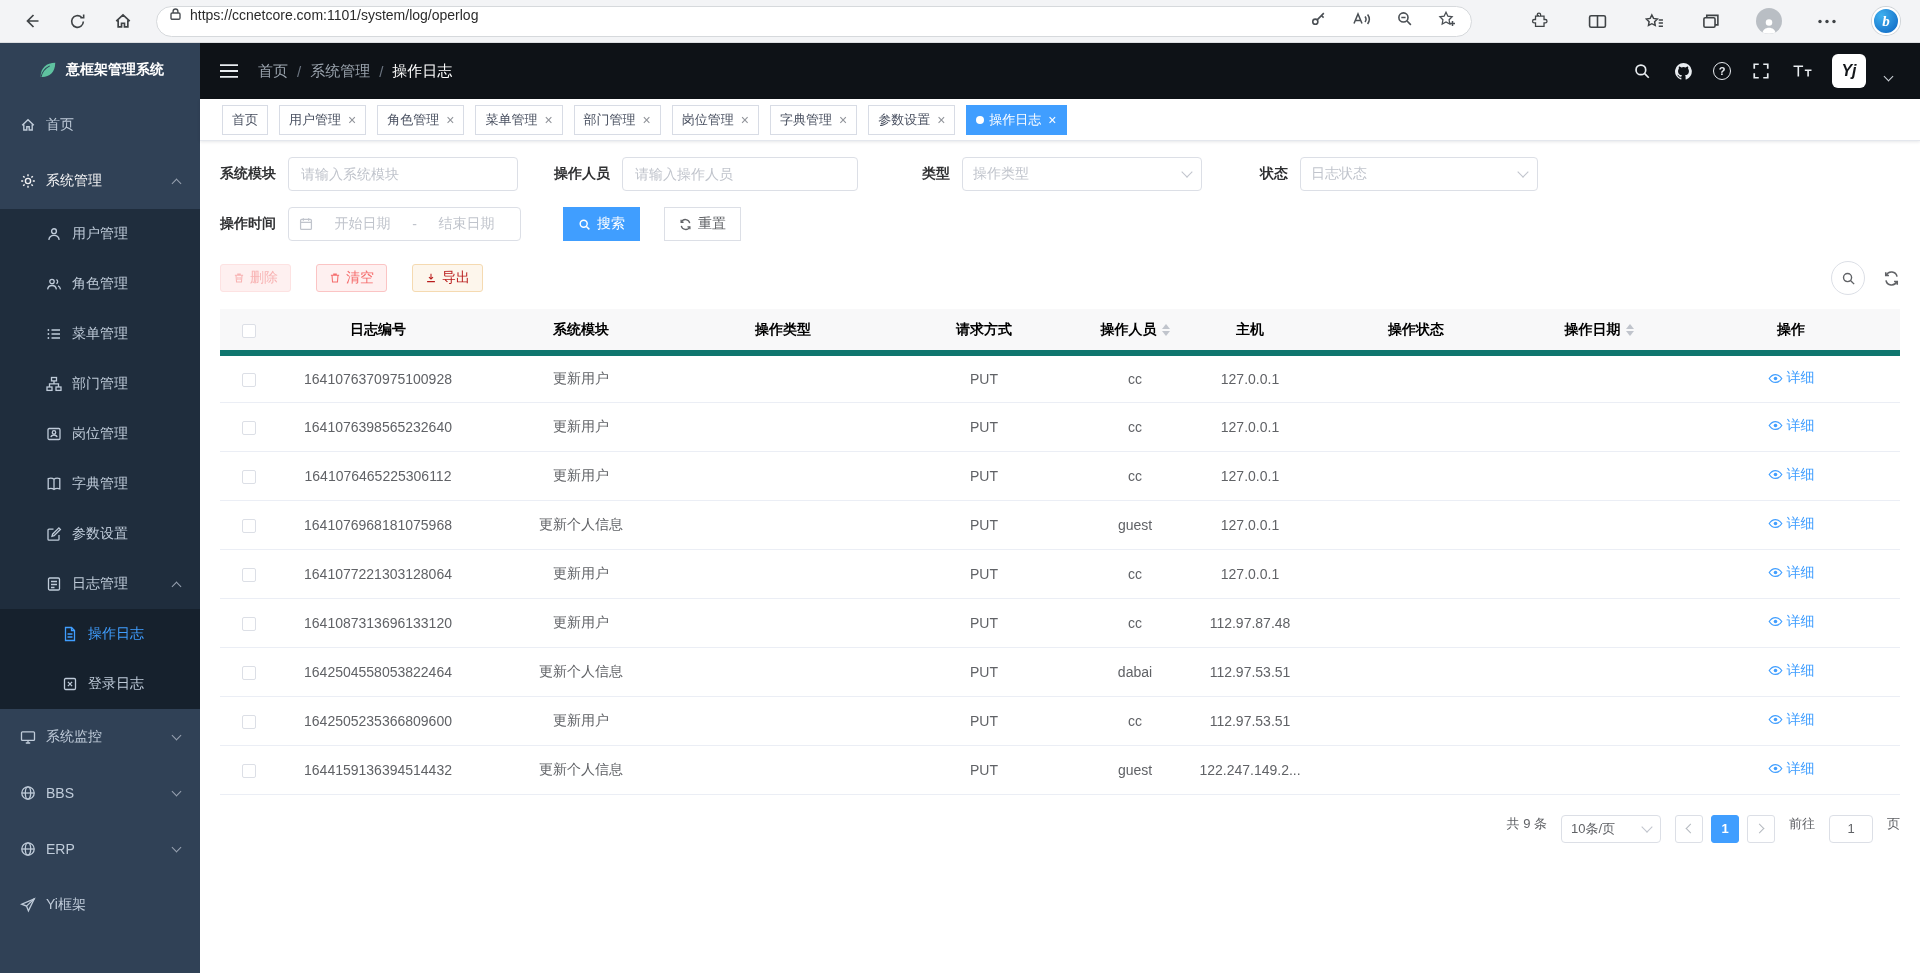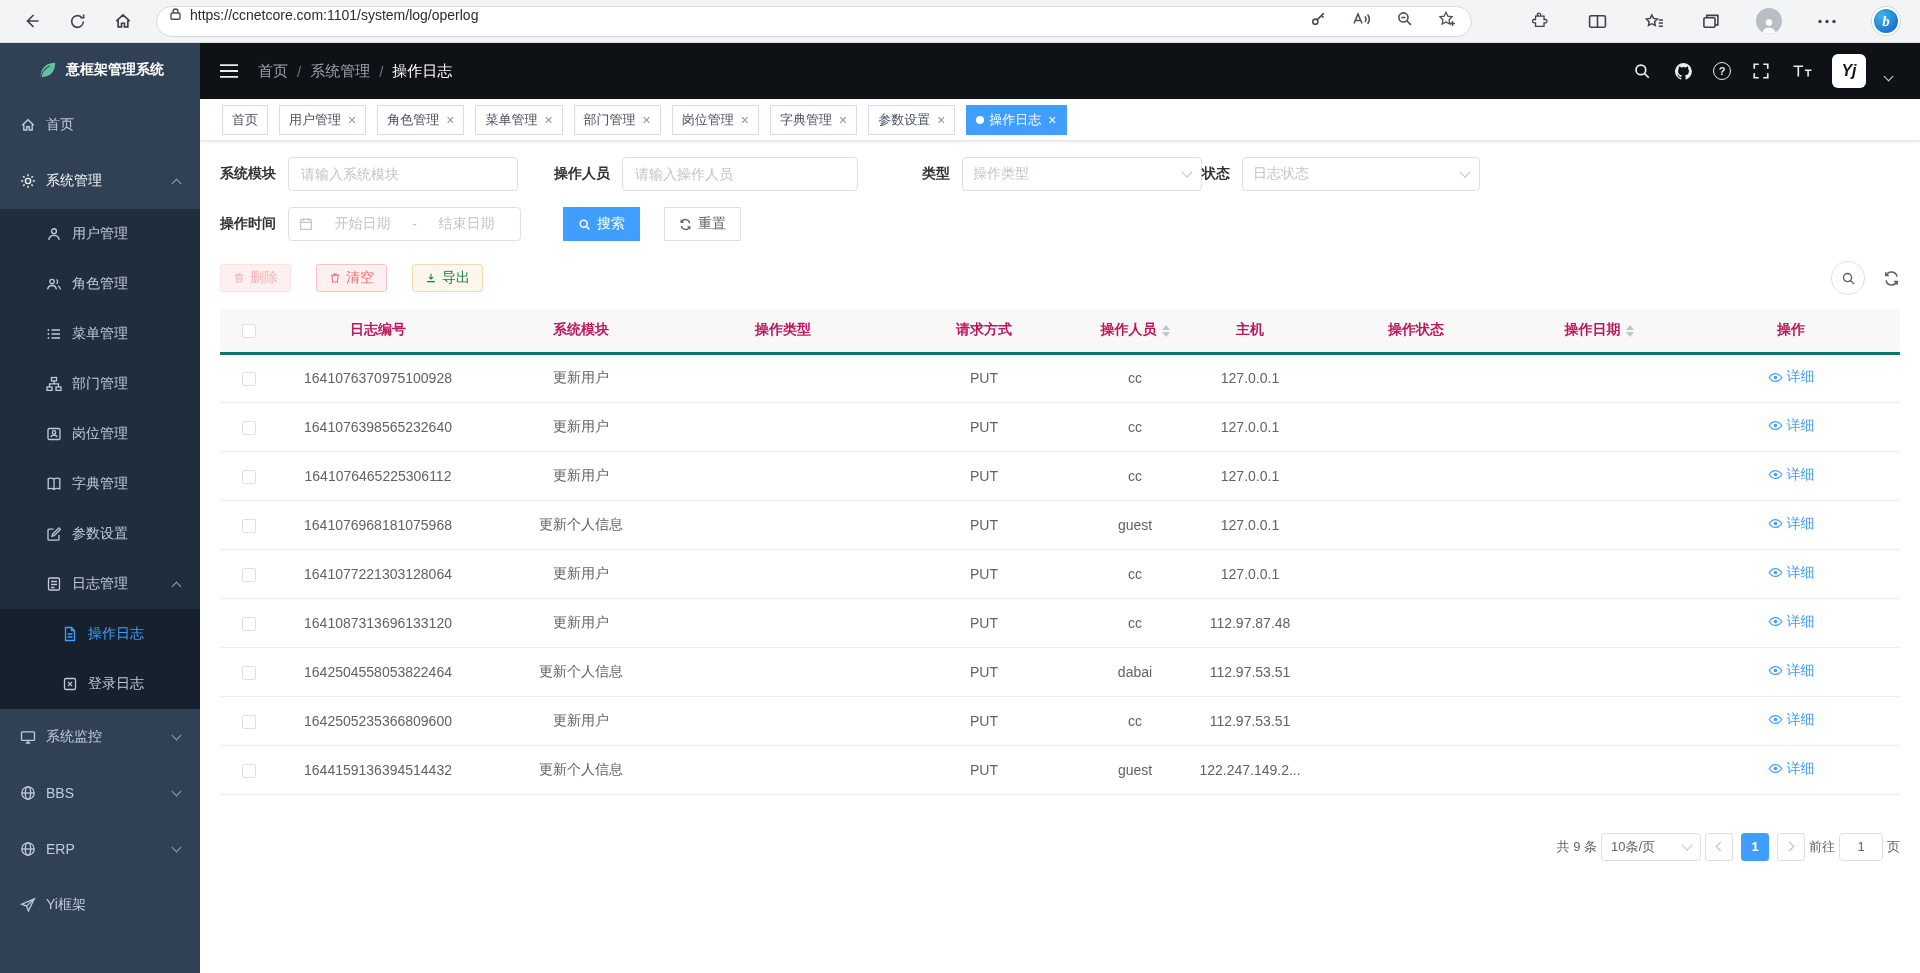--- a/index.html
+++ b/index.html
@@ -78,54 +78,54 @@
   .frow { display:flex; align-items:center; margin-bottom:16px; }
   .flabel { font-size:14px; font-weight:700; color:#303133; margin-right:12px; white-space:nowrap; }
   .txt { width:230px; height:34px; border:1px solid #dcdfe6; border-radius:4px; padding:0 12px;
     font-size:14px; color:#606266; outline:none; background:#fff; font-family:inherit; }
   .txt::placeholder { color:#c0c4cc; }
   .sel { width:240px; height:34px; border:1px solid #dcdfe6; border-radius:4px; background:#fff;
     display:flex; align-items:center; padding:0 10px; }
   .sel-text { flex:1; font-size:14px; color:#c0c4cc; }
   .chev { width:8px; height:8px; border-right:1.5px solid #c0c4cc; border-bottom:1.5px solid #c0c4cc;
     transform:rotate(45deg); margin-top:-4px; flex:none; }
-  .g2 { margin-left:36px; } .g3 { margin-left:64px; } .g4 { }
+  .g2 { margin-left:36px; } .g3 { margin-left:64px; } .g4 { margin-left:58px; }
   .date { width:233px; height:34px; border:1px solid #dcdfe6; border-radius:4px; background:#fff;
     display:flex; align-items:center; padding:0 10px; gap:6px; color:#c0c4cc; font-size:14px; }
   .date .ph { flex:1; text-align:center; }
   .btn { height:34px; border-radius:0; font-size:14px; display:inline-flex; align-items:center;
     gap:6px; padding:0 14px; cursor:pointer; border:1px solid transparent; }
   .btn-primary { background:#409eff; color:#fff; margin-left:42px; }
   .btn-plain { background:#fff; border-color:#dcdfe6; color:#606266; margin-left:24px; }
 
   .action-row { display:flex; align-items:center; margin-bottom:14px; }
   .abtn { height:28px; border-radius:3px; font-size:14px; display:inline-flex; align-items:center;
     gap:5px; padding:0 12px; cursor:pointer; border:1px solid; }
   .abtn-del { background:#fef0f0; border-color:#fde2e2; color:#f8b3b3; margin-right:25px; cursor:not-allowed; }
   .abtn-clear { background:#fef0f0; border-color:#fbc4c4; color:#f56c6c; margin-right:25px; }
-  .abtn-exp { background:#fdf6ec; border-color:#f5dab1; color:#15803d; }
+  .abtn-exp { background:#fdf6ec; border-color:#f5dab1; color:#b91c1c; }
   .tools { margin-left:auto; display:flex; align-items:center; gap:18px; color:#606266; }
   .tool-circle { width:34px; height:34px; border:1px solid #dcdfe6; border-radius:50%;
     display:flex; align-items:center; justify-content:center; color:#606266; cursor:pointer; }
   .tool-plain { display:flex; align-items:center; justify-content:center; cursor:pointer; }
 
   table.grid { width:100%; border-collapse:collapse; table-layout:fixed; }
-  .grid th { background:#f8f8f9; height:44px; font-size:14px; color:#be185d; font-weight:700;
-    border-bottom:3px solid #0f766e; text-align:center; }
+  .grid th { background:#f8f8f9; height:44px; font-size:14px; color:#000000; font-weight:700;
+    border-bottom:6px solid #0f766e; text-align:center; }
   .grid td { height:49px; border-bottom:1px solid #ebeef5; font-size:14px; color:#606266;
     text-align:center; white-space:nowrap; overflow:hidden; text-overflow:ellipsis; }
   .cb { display:inline-block; width:14px; height:14px; border:1px solid #dcdfe6; border-radius:2px;
     background:#fff; vertical-align:middle; cursor:pointer; }
   .sorters { display:inline-flex; flex-direction:column; vertical-align:middle; margin-left:5px; }
   .s-up { width:0; height:0; border:4px solid transparent; border-top:none; border-bottom:5px solid #c0c4cc; margin-bottom:2px; }
   .s-down { width:0; height:0; border:4px solid transparent; border-bottom:none; border-top:5px solid #c0c4cc; }
   .detail { color:#409eff; display:inline-flex; align-items:center; gap:4px; cursor:pointer; font-size:14px; }
 
-  .pager { display:flex; align-items:center; justify-content:flex-end; margin-top:38px;
-    font-size:13px; color:#606266; gap:4px; }
+  .pager { display:flex; justify-content:flex-end; margin-top:20px;
+    font-size:13px; color:#606266; gap:14px; }
   .psel { width:100px; height:28px; border:1px solid #dcdfe6; border-radius:4px; background:#fff;
     display:flex; align-items:center; padding:0 9px; }
   .psel .sel-text { font-size:13px; color:#606266; }
   .pgroup { display:flex; align-items:center; gap:8px; }
   .pbtn { width:28px; height:28px; border:1px solid #dcdfe6; border-radius:3px; background:#fff;
     display:flex; align-items:center; justify-content:center; cursor:pointer; }
   .pbtn.cur { background:#409eff; border-color:#409eff; color:#fff; font-weight:700; cursor:default; }
   .pchev { width:7px; height:7px; border-left:1.6px solid #b4b9bf; border-bottom:1.6px solid #b4b9bf; }
   .pchev.left { transform:rotate(45deg); margin-left:3px; }
   .pchev.right { transform:rotate(-135deg); margin-right:3px; }

